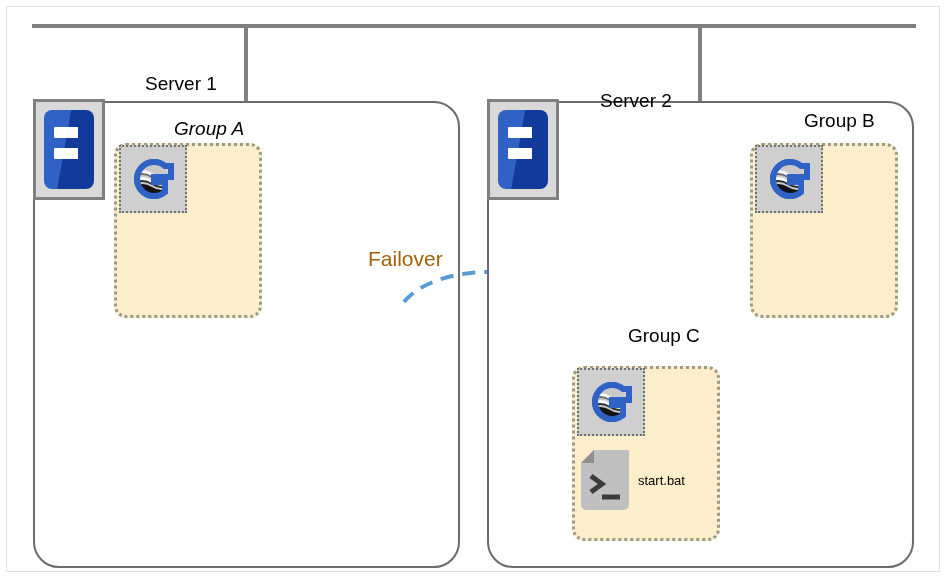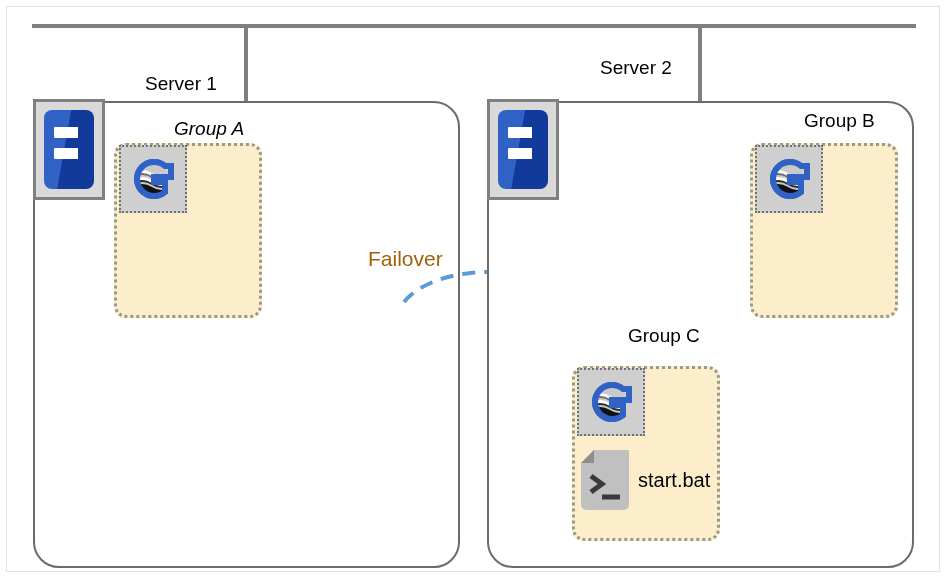--- a/index.html
+++ b/index.html
@@ -61,21 +61,21 @@
   #server1-box { left: 33px;  top: 101px; width: 427px; height: 467px; }
   #server2-box { left: 487px; top: 101px; width: 427px; height: 467px; }
 
   .server-label {
     position: absolute;
     font-size: 19px;
     color: #000000;
     white-space: nowrap;
   }
   #server1-label { left: 145px; top: 73px; }
-  #server2-label { left: 600px; top: 57px; }
+  #server2-label { left: 600px; top: 90px; }
 
   
   .server-icon {
     position: absolute;
     width: 72px;
     height: 101px;
     background: #d9d9d9;
     border: 3px solid #808080;
     box-sizing: border-box;
   }
@@ -145,21 +145,21 @@
 
   
   .file-row {
     position: absolute;
     display: flex;
     align-items: center;
   }
   #groupC-file { left: 580px; top: 449px; }
   .file-icon { width: 50px; height: 62px; display: block; }
   .file-label {
-    font-size: 20px;
+    font-size: 13px;
     color: #000000;
     margin-left: 8px;
     white-space: nowrap;
     text-align: center;
   }
 
   
   #failover-arrow {
     position: absolute;
     left: 400px;

